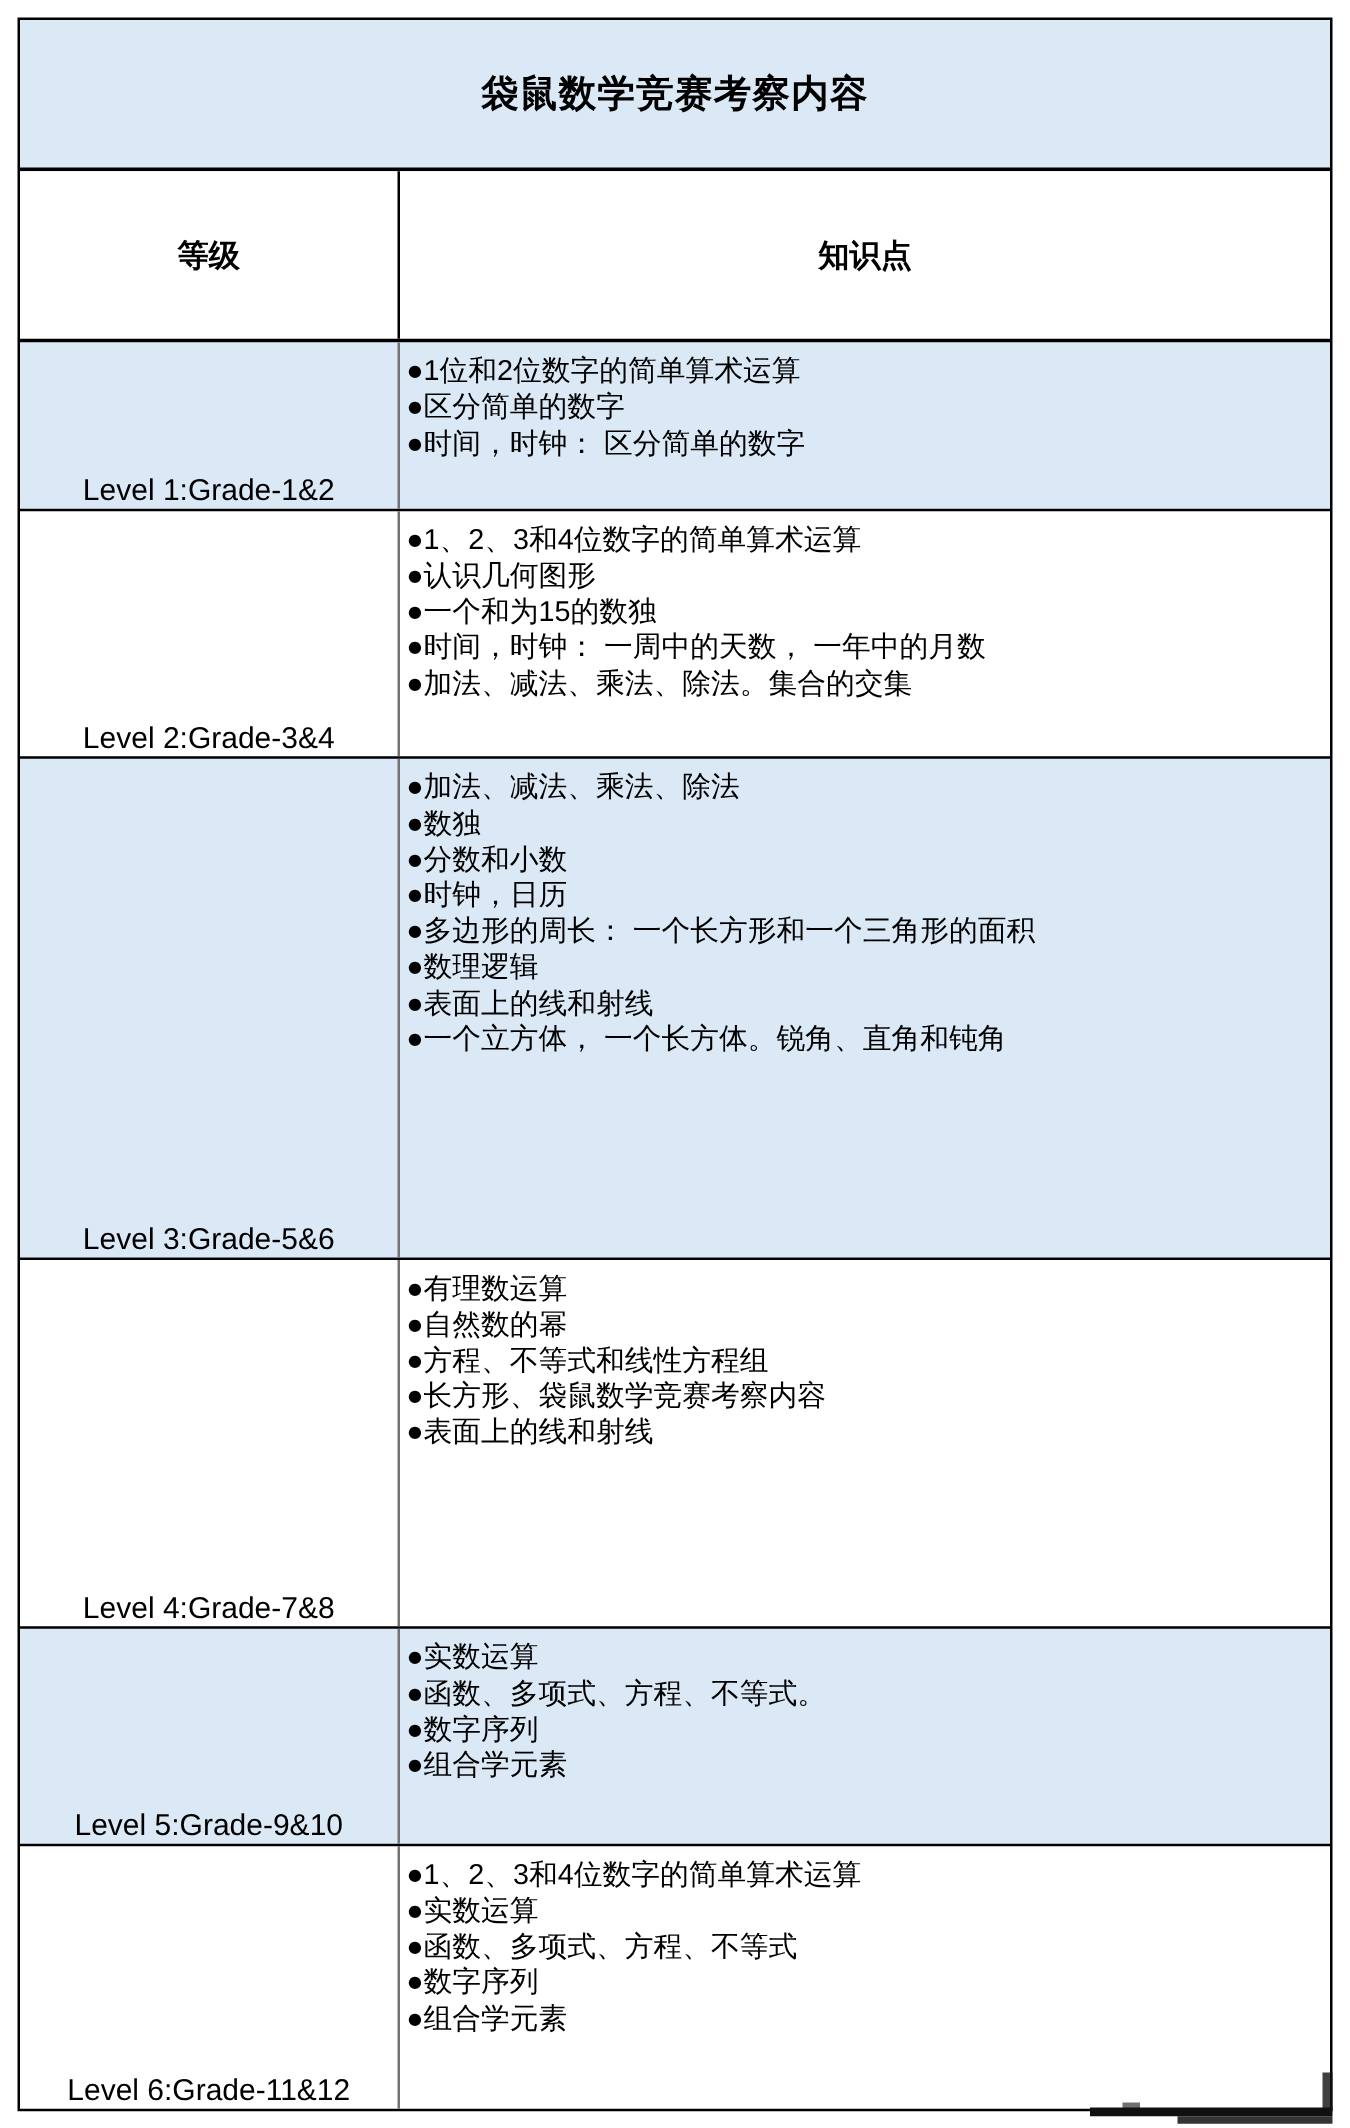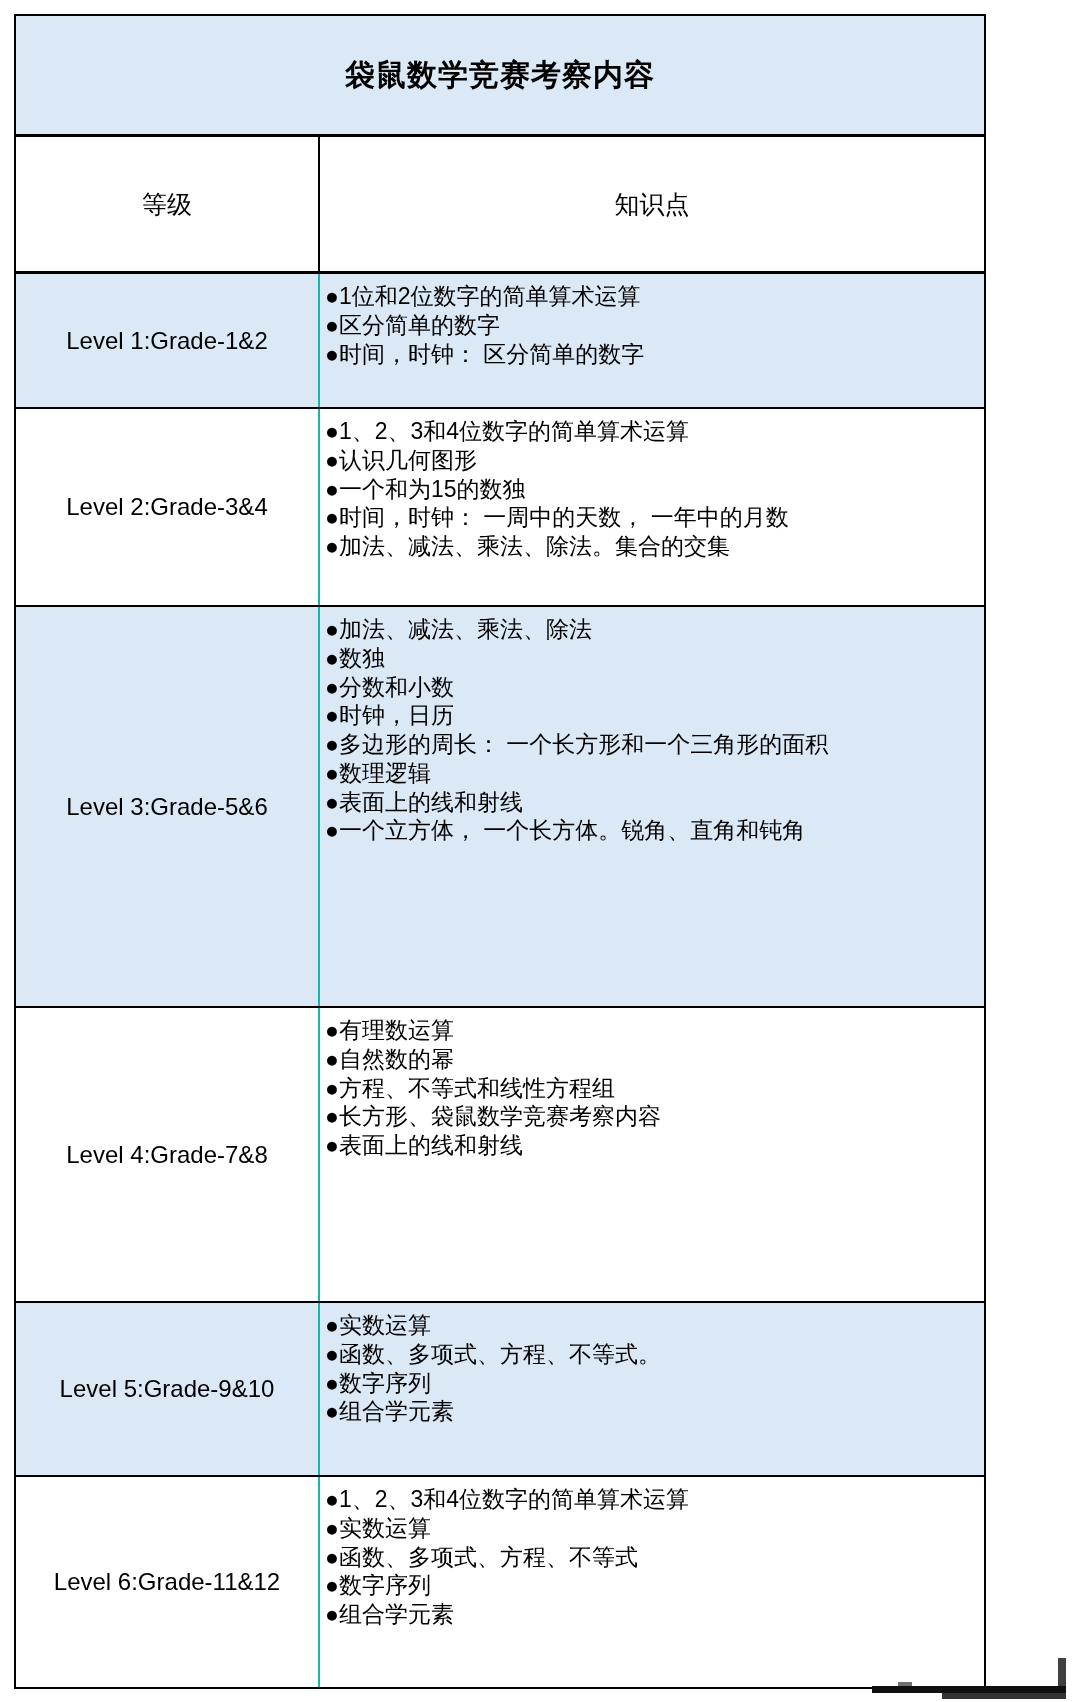--- a/index.html
+++ b/index.html
@@ -2,39 +2,39 @@
 <html><head>
 <meta charset="utf-8">
 <style>
   html,body{margin:0;padding:0;background:#ffffff;}
   body{
     width:1080px;height:1702px;position:relative;overflow:hidden;
     font-family:"Liberation Sans","DejaVu Sans",sans-serif;
     color:#000;
   }
   .table{
-    position:absolute;left:14px;top:14px;width:972px;
+    position:absolute;left:14px;top:14px;width:1052px;
     border:2px solid #000;box-sizing:border-box;background:#fff;
   }
   .title-row{
     height:118px;background:#dbe8f5;
     display:flex;align-items:center;justify-content:center;
     border-bottom:3px solid #000;
   }
   .title-row .title{font-size:30px;font-weight:bold;letter-spacing:1px;}
   .header-row{display:flex;height:134px;border-bottom:3px solid #000;background:#fff;}
-  .hcell{display:flex;align-items:center;justify-content:center;font-weight:normal;font-size:25px;}
+  .hcell{display:flex;align-items:center;justify-content:center;font-weight:bold;font-size:25px;}
   .hcell.left{width:304px;border-right:2px solid #000;flex:none;box-sizing:border-box;}
   .hcell.right{flex:1;}
   .row{display:flex;box-sizing:border-box;}
   .row + .row{border-top:2px solid #000;}
   .row.shaded{background:#dbe8f5;}
   .level-cell{
-    width:304px;flex:none;border-right:2px solid #14b8a6;box-sizing:border-box;
-    display:flex;align-items:center;justify-content:center;
+    width:304px;flex:none;border-right:2px solid #737373;box-sizing:border-box;
+    display:flex;align-items:flex-end;justify-content:center;
   }
   .level-label{font-size:24px;}
   .level-label.bold{font-weight:normal;}
   .topics-cell{
     flex:1;display:flex;flex-direction:column;justify-content:flex-start;
     padding:8px 21px 8px 5px;box-sizing:border-box;
   }
   .topic-line{font-size:23px;line-height:1.25;white-space:pre-wrap;}
   .artifact{position:absolute;background:#101010;}
   .artifact.a1{left:872px;top:1686px;width:194px;height:7px;}

